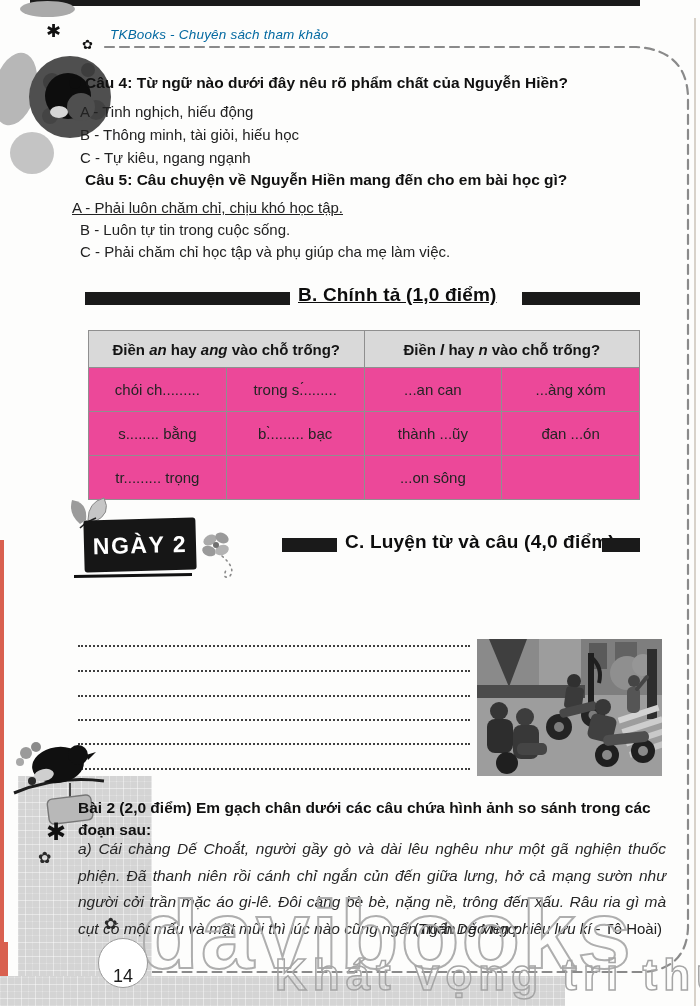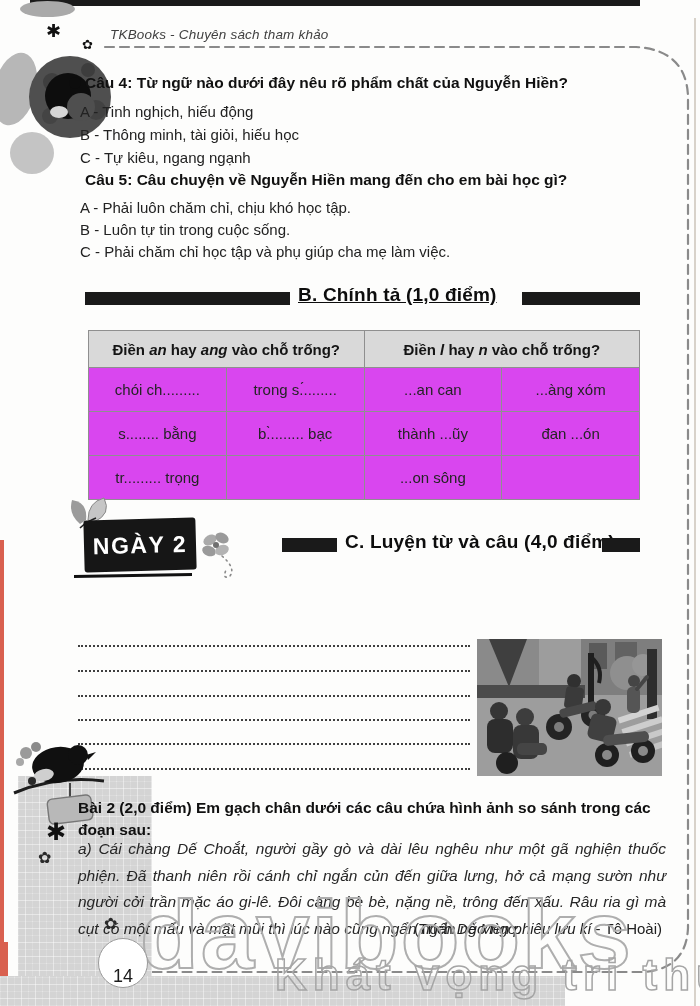--- a/index.html
+++ b/index.html
@@ -12,21 +12,21 @@
   .q-title{font-size:15.5px;font-weight:700;color:#101010;}
   .q-opt{font-size:15px;color:#222;}
   .black-bar{background:#1a1a1a;}
   .sec-title{font-size:19px;font-weight:700;color:#0d0d0d;letter-spacing:.2px;}
   table.fill{border-collapse:collapse;table-layout:fixed;}
   table.fill td,table.fill th{
     border:1.5px solid #8f8f8f;font-size:15px;font-weight:400;
     text-align:center;vertical-align:middle;color:#242424;
   }
   table.fill th{background:#d9d9d9;font-weight:700;height:34px;color:#151515;}
-  table.fill td{height:41px;background:#d946ef;}
+  table.fill td{height:41px;background:#ec4899;}
   .it{font-style:italic;}
   .dotline{border-bottom:2.5px dotted #3f3f3f;height:3px;}
   .badge-box{
     background:#161616;border-radius:3px;transform:rotate(-1.5deg);
     display:flex;align-items:center;justify-content:center;
   }
   .badge-label{color:#ffffff;font-size:23px;font-weight:700;letter-spacing:1.5px;}
   .ex-title{font-size:15.5px;font-weight:700;color:#101010;line-height:22px;}
   .passage{font-size:15.5px;font-style:italic;line-height:26.5px;color:#262626;text-align:justify;}
   .attrib{font-size:15px;color:#202020;text-align:right;}
@@ -44,21 +44,21 @@
   }
   .wm2{
     font-size:44px;font-weight:700;letter-spacing:6px;color:transparent;
     -webkit-text-stroke:1.5px #a5a5a5;white-space:nowrap;
   }
   .page-circle{
     width:48px;height:48px;border-radius:50%;background:#ffffff;
     border:1.5px solid #9a9a9a;display:flex;align-items:flex-end;justify-content:center;
     font-size:18px;color:#1b1b1b;
   }
-  .brand{font-size:13.5px;font-style:italic;color:#404040;letter-spacing:.2px;}
+  .brand{font-size:13.5px;font-style:italic;color:#0369a1;letter-spacing:.2px;}
   .deco-char{color:#111;line-height:1;}
 </style>
 </head>
 <body>
 
 <div class="page">
 
   <div class="abs black-bar" style="left:30px;top:0;width:610px;height:6px;"></div>
   <div class="abs" style="left:20px;top:1px;width:55px;height:16px;border-radius:50%;background:#a9a9a9;"></div>
 
@@ -89,21 +89,21 @@
 
   <div class="abs" style="left:0;top:540px;width:4px;height:466px;background:#d9604f;"></div>
   <div class="abs" style="left:0;top:942px;width:8px;height:64px;background:#d9604f;"></div>
 
   <div class="abs q-title" style="left:85px;top:74px;">Câu 4: Từ ngữ nào dưới đây nêu rõ phẩm chất của Nguyễn Hiền?</div>
   <div class="abs q-opt" style="left:80px;top:103px;">A - Tinh nghịch, hiếu động</div>
   <div class="abs q-opt" style="left:80px;top:149px;">C - Tự kiêu, ngang ngạnh</div>
   <div class="abs q-opt" style="left:80px;top:126px;">B - Thông minh, tài giỏi, hiếu học</div>
 
   <div class="abs q-title" style="left:85px;top:171px;">Câu 5: Câu chuyện về Nguyễn Hiền mang đến cho em bài học gì?</div>
-  <div class="abs q-opt" style="left:80px;top:199px;">A - Phải luôn chăm chỉ, chịu khó học tập.</div>
+  <div class="abs q-opt" style="left:72px;top:199px;text-decoration:underline;">A - Phải luôn chăm chỉ, chịu khó học tập.</div>
   <div class="abs q-opt" style="left:80px;top:221px;">B - Luôn tự tin trong cuộc sống.</div>
   <div class="abs q-opt" style="left:80px;top:243px;">C - Phải chăm chỉ học tập và phụ giúp cha mẹ làm việc.</div>
 
   <div class="abs black-bar" style="left:85px;top:292px;width:205px;height:13px;"></div>
   <div class="abs sec-title" style="left:298px;top:284px;text-decoration:underline;">B. Chính tả (1,0 điểm)</div>
   <div class="abs black-bar" style="left:522px;top:292px;width:118px;height:13px;"></div>
 
   <table class="fill abs" style="left:88px;top:330px;width:552px;">
     <tbody>
         <tr>

